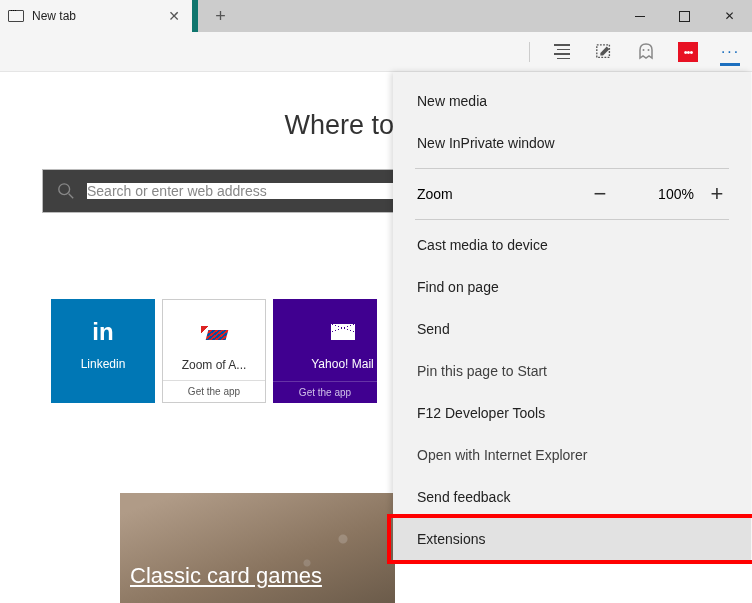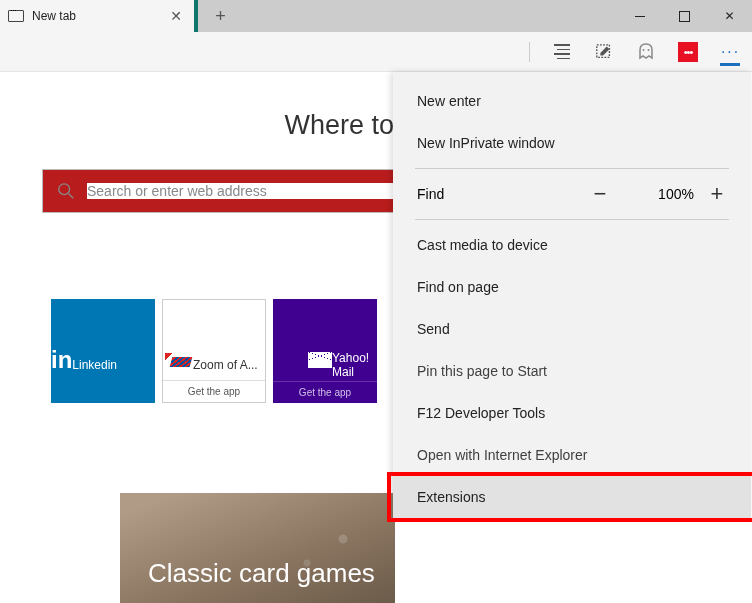--- a/index.html
+++ b/index.html
@@ -1,20 +1,20 @@
 <!DOCTYPE html>
 <html><head>
 <meta charset="utf-8">
 <style>
 * { box-sizing: border-box; margin: 0; padding: 0; font-family: "Segoe UI", sans-serif; }
 body { width: 752px; height: 603px; background: #fff; overflow: hidden; position: relative; }
 
 
 .titlebar { height: 32px; background: #ccc; display: flex; align-items: stretch; }
-.tab { background: #f5f5f5; width: 198px; height: 32px; display: flex; align-items: center; padding: 12px 8px; border-right: 4px solid #0f766e; }
+.tab { background: #f5f5f5; width: 198px; height: 32px; display: flex; align-items: center; padding: 12px 8px; border-right: 6px solid #0f766e; }
 .tab-icon { width: 16px; height: 12px; border: 1px solid #444; border-radius: 1px; margin-right: 8px; position: relative; }
 .tab-icon::before { content: "···"; position: absolute; top: -6px; left: 1px; font-size: 9px; letter-spacing: -1px; }
 .tab-title { font-size: 12px; color: #222; }
 .tab-close { margin-left: auto; font-size: 14px; color: #555; cursor: pointer; padding: 0 4px; }
 .newtab { width: 45px; display: flex; align-items: center; justify-content: center; font-size: 18px; color: #555; cursor: pointer; }
 .spacer { flex: 1; }
 .winbtn { width: 45px; display: flex; align-items: center; justify-content: center; font-size: 13px; color: #222; cursor: pointer; }
 .winbtn.min::before { content: ""; width: 10px; height: 1px; background: #222; }
 .winbtn.max::before { content: ""; width: 9px; height: 9px; border: 1px solid #222; }
 .winbtn.close::before { content: "✕"; font-size: 12px; }
@@ -31,39 +31,39 @@
 .icon-lines span:nth-child(4){ width: 13px; }
 .icon-note { position: relative; }
 .icon-note svg { width: 18px; height: 18px; }
 .icon-ghost svg { width: 20px; height: 20px; }
 .icon-red { width: 20px; height: 20px; background: #e81123; color: #fff; display: flex; align-items: center; justify-content: center; font-size: 11px; letter-spacing: -1px; }
 .icon-more { color: #1c6fbf; font-size: 16px; letter-spacing: 1px; border-bottom: 3px solid #1c6fbf; padding-bottom: 6px; margin-bottom: -9px; }
 
 
 .content { position: relative; padding-top: 38px; }
 .heading { text-align: center; font-size: 27px; font-weight: 300; color: #333; margin-bottom: 28px; }
-.searchbox { margin: 0 42px; height: 44px; border: 1px solid #bbb; display: flex; align-items: center; padding: 0 14px; background: #b91c1c; }
+.searchbox { margin: 0 42px; height: 44px; border: 1px solid #bbb; display: flex; align-items: center; padding: 0 14px; background: #404040; }
 .searchbox svg { width: 18px; height: 18px; margin-right: 12px; }
 .searchbox input { border: none; outline: none; font-size: 14px; color: #666; flex: 1; }
 .searchbox input::placeholder { color: #888; }
 
 .tiles { display: flex; gap: 7px; margin: 86px 0 0 51px; }
-.tile { width: 104px; height: 104px; display: flex; align-items: center; justify-content: flex-start; padding-top: 18px; color: #fff; position: relative; }
+.tile { width: 104px; height: 104px; display: flex; flex-direction: column; align-items: center; justify-content: flex-start; padding-top: 18px; color: #fff; position: relative; }
 .tile.linkedin { background: #0077b5; }
 .tile.boa { background: #fff; border: 1px solid #ccc; color: #333; }
 .tile.yahoo { background: #400090; padding-left: 35px; }
 .tile-icon { height: 30px; display: flex; align-items: center; justify-content: center; font-size: 24px; }
 .tile-label { font-size: 12px; margin-top: 10px; }
 .tile.boa .tile-label { color: #333; }
 .getapp { position: absolute; bottom: 0; left: 0; right: 0; height: 22px; font-size: 10px; display: flex; align-items: center; justify-content: center; }
 .tile.boa .getapp { border-top: 1px solid #ddd; color: #555; }
 .tile.yahoo .getapp { border-top: 1px solid rgba(255,255,255,0.2); color: #d0c0e8; }
 
 .card { margin: 90px 0 0 120px; width: 275px; height: 110px; background: #a9998a; position: relative; overflow: hidden; }
-.card-txt { position: absolute; left: 28px; bottom: 14px; color: #fff; font-size: 26px; font-weight: 300; }
+.card-txt { position: absolute; left: 10px; bottom: 14px; color: #fff; font-size: 22px; font-weight: 300; text-decoration: underline; }
 .card-bg { position: absolute; inset: 0; background: linear-gradient(160deg,#b09b87 10%,#8a7560 60%,#6b5b4a); }
 .card-bg::before { content:""; position:absolute; right:-20px; top:10px; width:180px; height:120px; background: radial-gradient(circle at 60% 30%, #eee 4px, transparent 5px), radial-gradient(circle at 40% 50%, #ddd 3px, transparent 4px); opacity:0.2; }
 
 
 .menu { position: absolute; right: 1px; top: 72px; width: 358px; background: #f2f2f2; box-shadow: -2px 0 6px rgba(0,0,0,0.15); padding: 8px 0 0; }
 .menu-item { padding: 13px 24px; font-size: 14px; color: #222; cursor: pointer; }
 .menu-item.disabled { color: #404040; cursor: default; }
 .menu-div { border-top: 1px solid #ccc; margin: 4px 22px; }
 .zoom-row { display: flex; align-items: center; padding: 8px 18px 8px 24px; font-size: 14px; }
 .zoom-row .zl { flex: 1; }
@@ -156,33 +156,34 @@
     </div>
   </div>
 
   <div class="card">
     <div class="card-bg"></div>
     <div class="card-txt">Classic card games</div>
   </div>
 </div>
 
 <div class="menu">
-  <div class="menu-item">New enter</div>
+  <div class="menu-item">New media</div>
   <div class="menu-item">New InPrivate window</div>
   <div class="menu-div"></div>
   <div class="zoom-row">
-    <span class="zl">Find</span>
+    <span class="zl">Zoom</span>
     <span class="zoom-btn">−</span>
     <span class="zoom-val">100%</span>
     <span class="zoom-btn">+</span>
   </div>
   <div class="menu-div"></div>
   <div class="menu-item">Cast media to device</div>
   <div class="menu-item">Find on page</div>
   <div class="menu-item">Send</div>
   <div class="menu-item disabled">Pin this page to Start</div>
   <div class="menu-item">F12 Developer Tools</div>
   <div class="menu-item disabled">Open with Internet Explorer</div>
+  <div class="menu-item">Send feedback</div>
   <div class="menu-item highlight">
     <span>Extensions</span>
     <div class="red-box"></div>
   </div>
 </div>
 
 </body></html>

